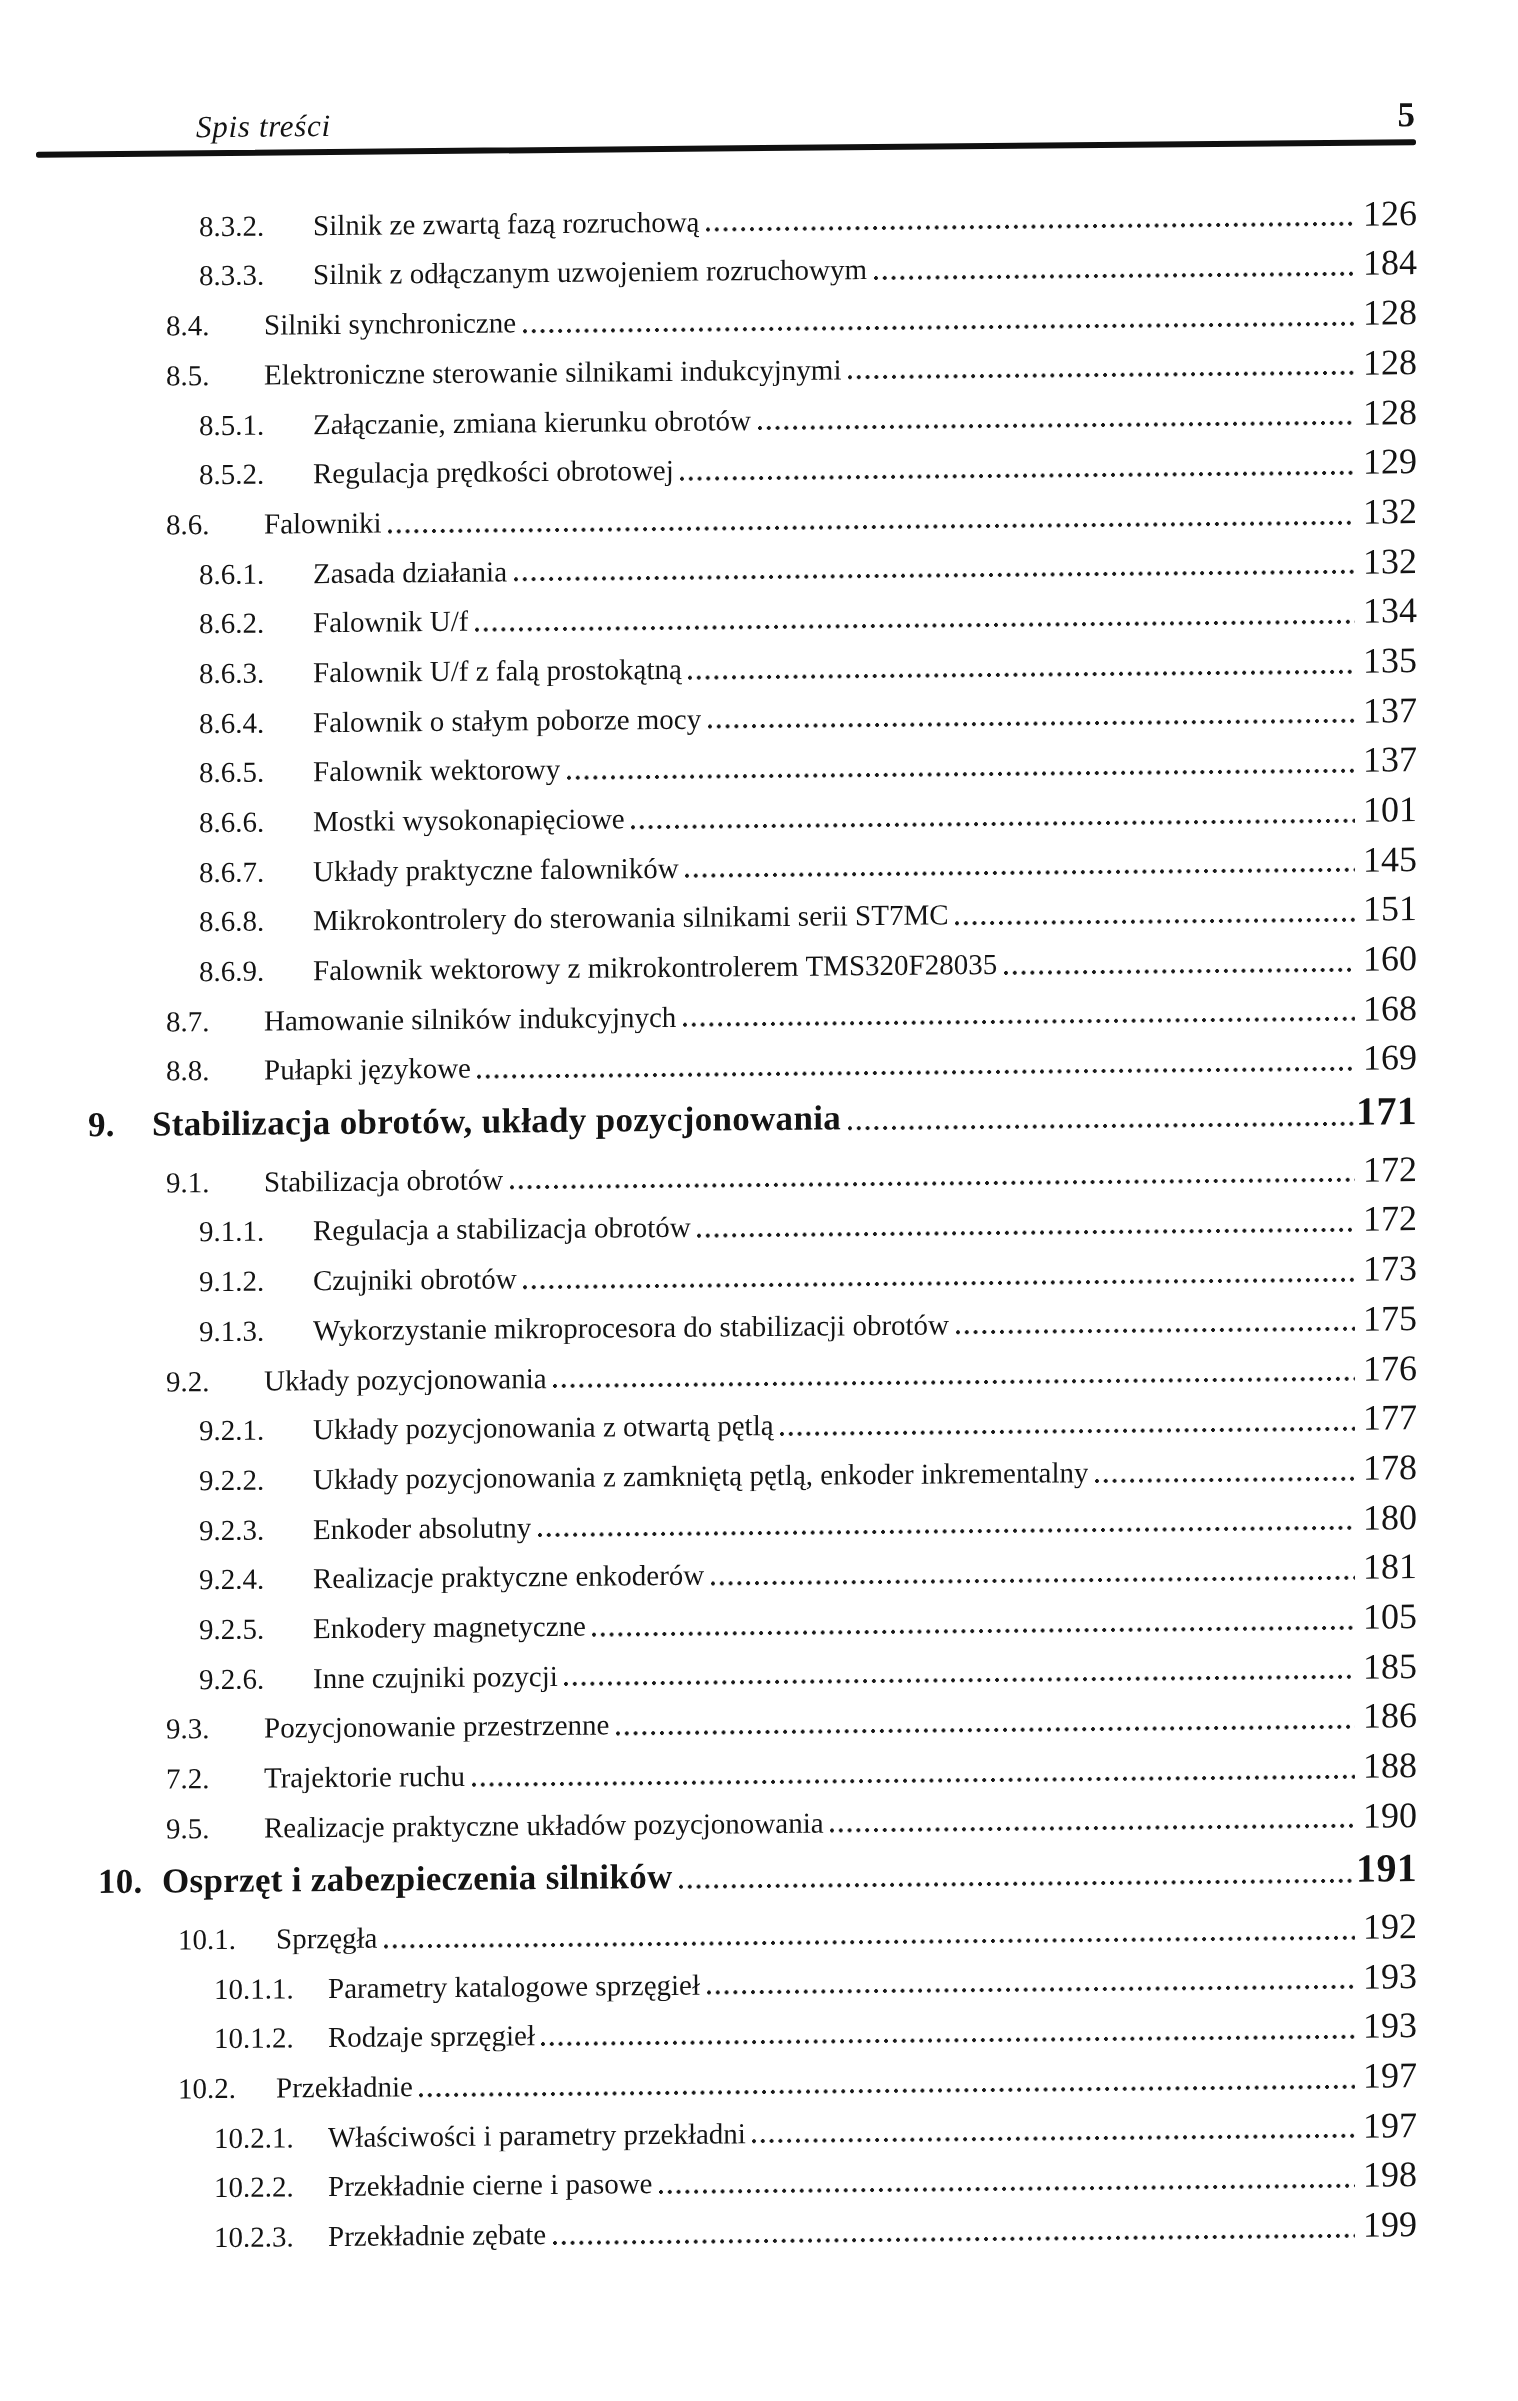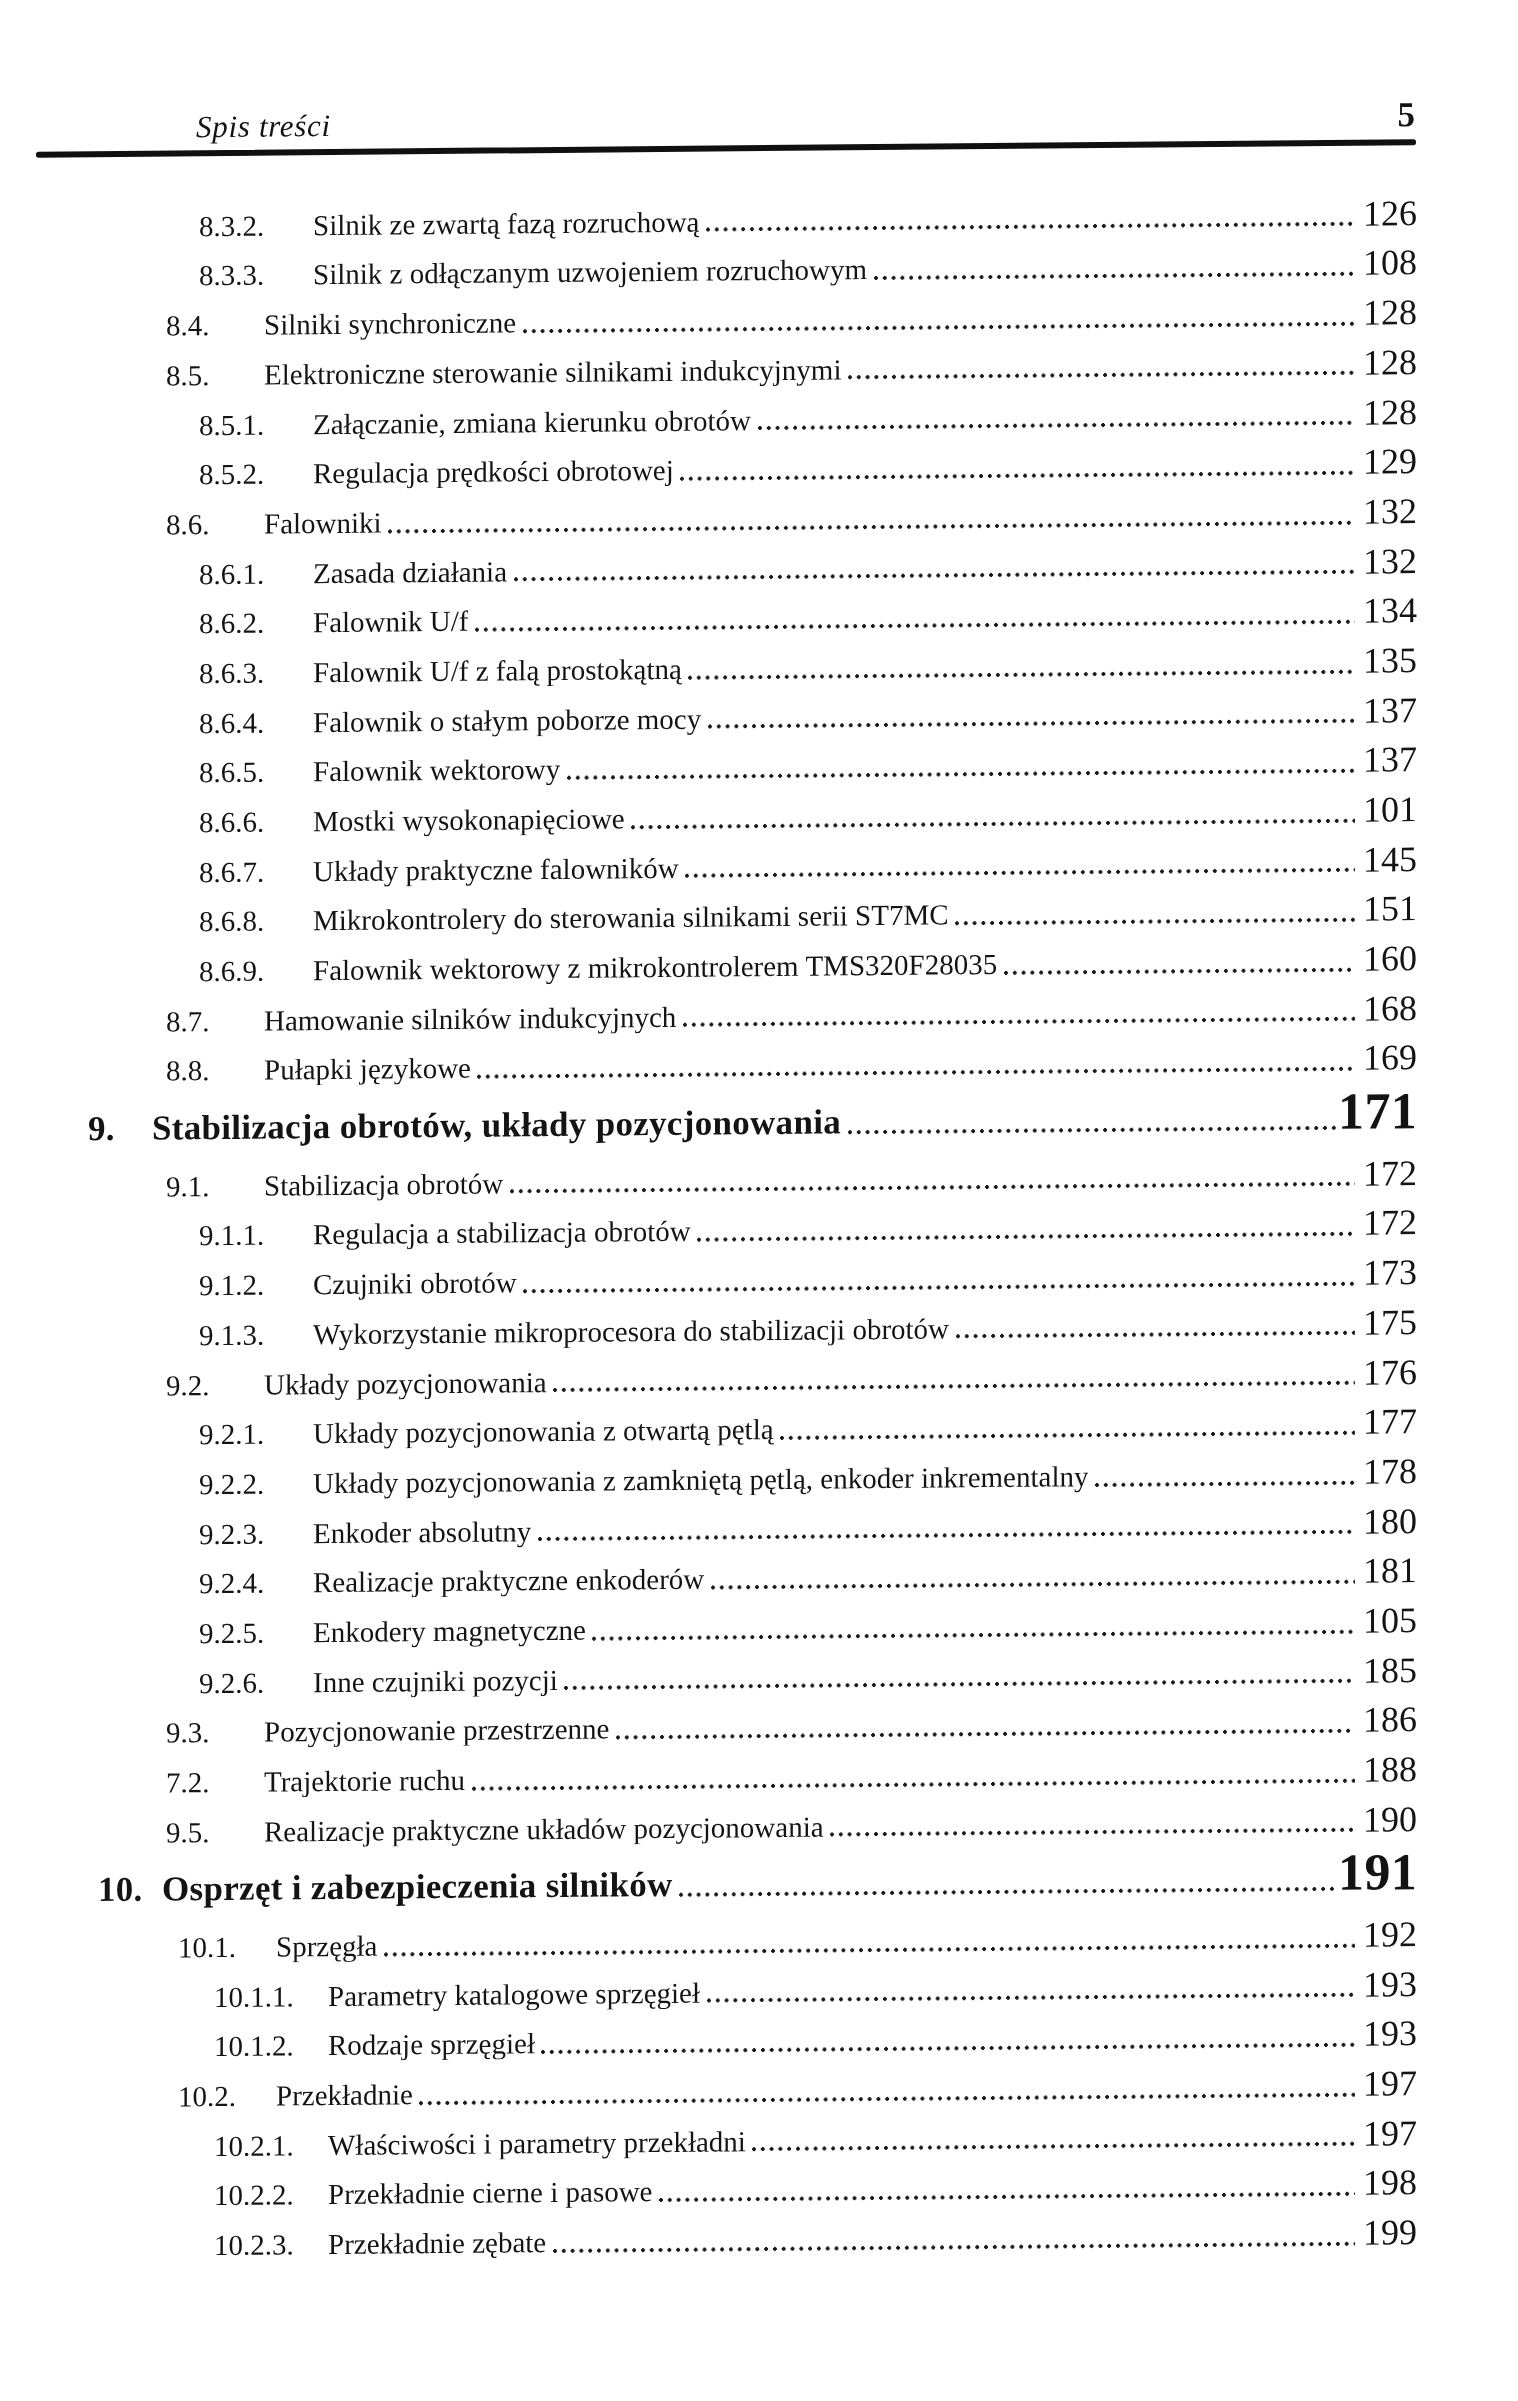--- a/index.html
+++ b/index.html
@@ -75,21 +75,21 @@
   .row.l1 {
     padding-left: 88px;
     font-weight: bold;
     font-size: 35px;
     line-height: 40px;
     margin-top: 2.6px;
     margin-bottom: 19.6px;
     letter-spacing: 0.3px;
   }
   .row.l1 .num  { width: 64px; }
-  .row.l1 .page { font-size: 52px; line-height: 40px; }
+  .row.l1 .page { font-size: 40px; line-height: 40px; }
   .row.l1 .dots { background-position: left 0px bottom 7.8px; margin-right: 2.6px; }
   
   .row.l2 { padding-left: 150px; margin-top: 2.6px; }
   .row.l2 .num { width: 98px; margin-left: 16px; }
   
   .row.l3 { padding-left: 199px; }
   .row.l3 .num { width: 114px; }
   
   .row.c10.l1 { padding-left: 98px; }
   .row.c10.l2 { padding-left: 162px; }
@@ -111,21 +111,21 @@
       <div class="row l3">
         <span class="num">8.3.2.</span>
         <span class="title">Silnik ze zwartą fazą rozruchową</span>
         <span class="dots"></span>
         <span class="page">126</span>
       </div>
       <div class="row l3">
         <span class="num">8.3.3.</span>
         <span class="title">Silnik z odłączanym uzwojeniem rozruchowym</span>
         <span class="dots"></span>
-        <span class="page">108</span>
+        <span class="page">184</span>
       </div>
       <div class="row l2">
         <span class="num">8.4.</span>
         <span class="title">Silniki synchroniczne</span>
         <span class="dots"></span>
         <span class="page">128</span>
       </div>
       <div class="row l2">
         <span class="num">8.5.</span>
         <span class="title">Elektroniczne sterowanie silnikami indukcyjnymi</span>

